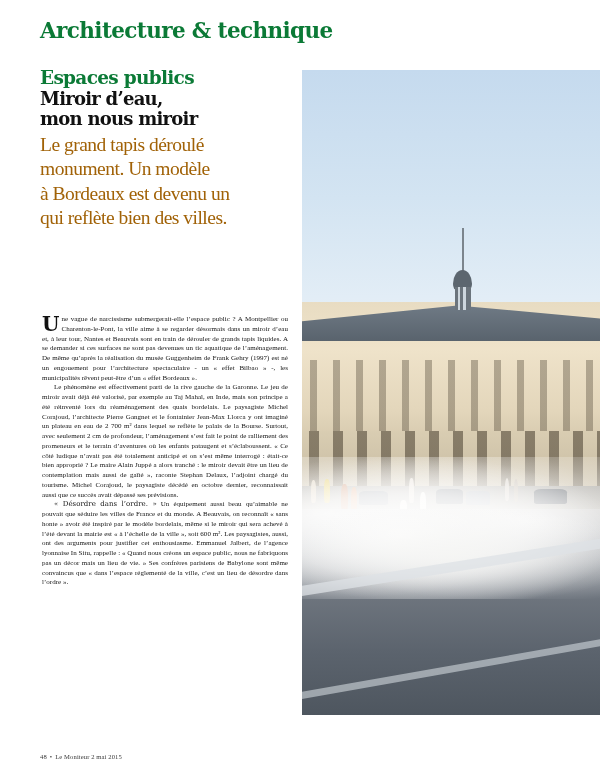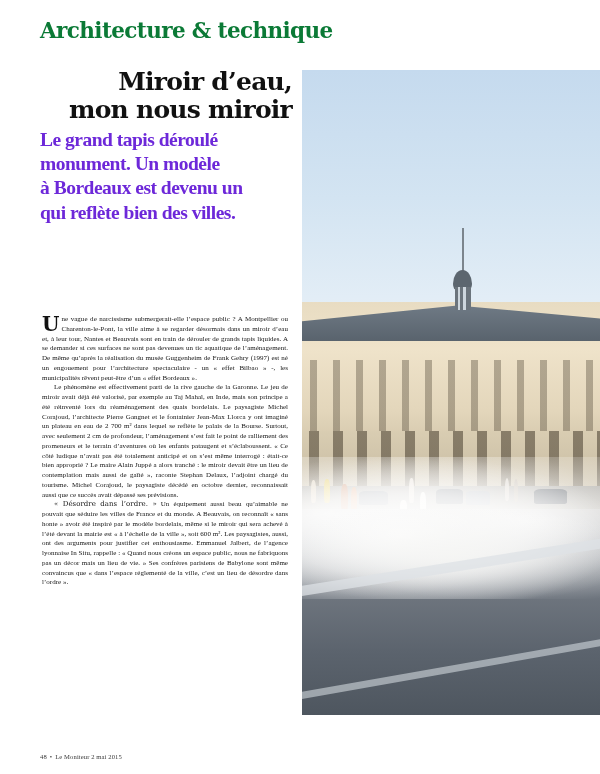--- a/index.html
+++ b/index.html
@@ -45,34 +45,33 @@
     font-weight: bold;
     font-size: 18.5px;
     letter-spacing: -0.7px;
     color: #0b7a36;
     line-height: 1.08;
     margin: 0 0 1px 0;
   }
   .title {
     font-family: "DejaVu Serif", serif;
     font-weight: bold;
-    font-size: 25px;
+    font-size: 18px;
     letter-spacing: -0.75px;
     color: #111111;
     line-height: 1.12;
     margin: 0;
-    text-align: right;
   }
   .title .l2 { display: block; }
   .standfirst {
     font-family: "Liberation Serif", serif;
-    font-weight: bold;
+    font-weight: normal;
     font-size: 19.5px;
     letter-spacing: -0.5px;
-    color: #6d28d9;
+    color: #a16207;
     line-height: 1.24;
     margin: 4px 0 12px 0;
   }
   .standfirst span { display: block; }
 
   
   .photo {
     position: absolute;
     left: 302px;
     top: 70px;
@@ -211,20 +210,21 @@
   .folio .bullet { padding: 0 3px; }
 </style>
 </head>
 <body>
 
 <div class="page">
 
   <div class="rubric">Architecture &amp; technique</div>
 
   <div class="headblock">
+    <div class="kicker">Espaces publics</div>
     <h1 class="title">
       <span class="l1">Miroir d’eau,</span>
       <span class="l2">mon nous miroir</span>
     </h1>
     <div class="standfirst">
       <span>Le grand tapis déroulé</span>
       <span>monument. Un modèle</span>
       <span>à Bordeaux est devenu un</span>
       <span>qui reflète bien des villes.</span>
     </div>

